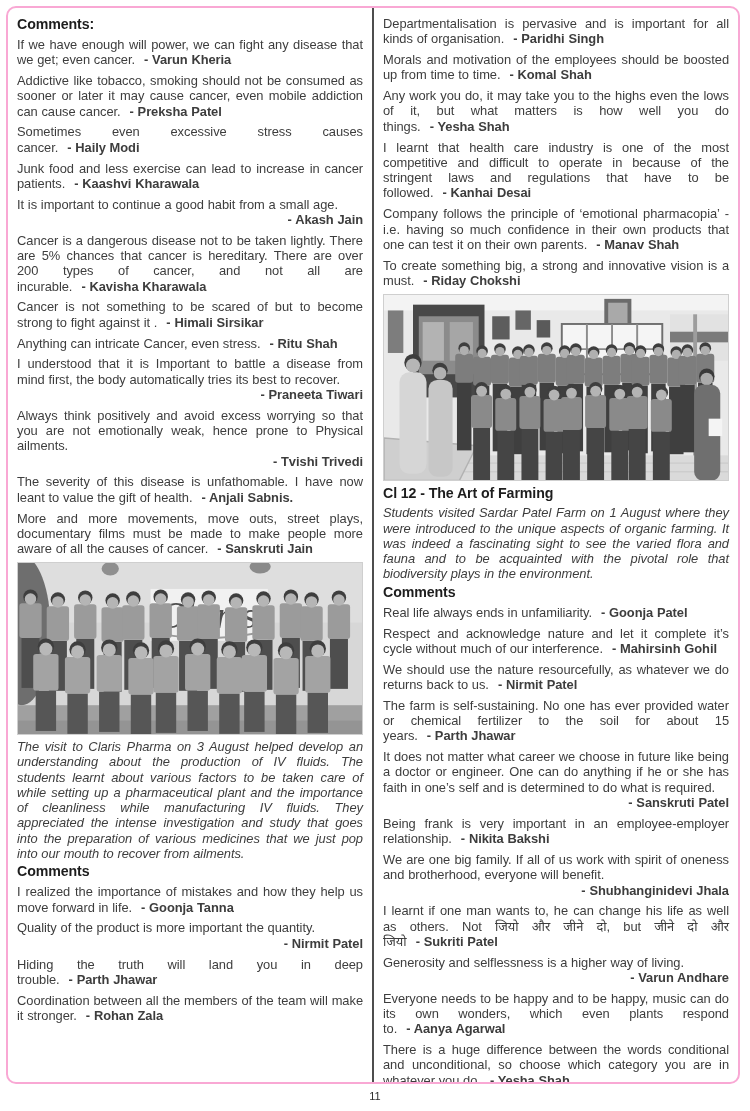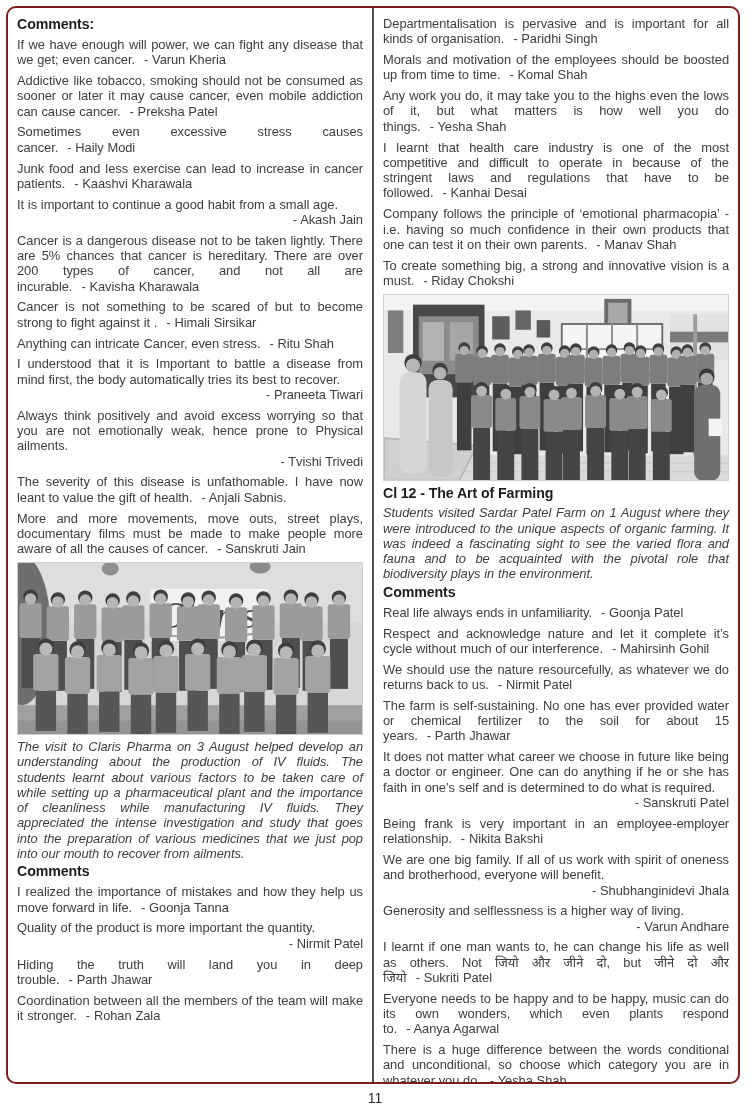--- a/index.html
+++ b/index.html
@@ -4,47 +4,47 @@
 <style>
   html,body{margin:0;padding:0;background:#ffffff;}
   body{
     width:750px;height:1111px;position:relative;overflow:hidden;
     font-family:"Liberation Sans","DejaVu Sans",sans-serif;
     color:#3d3d3d;
     -webkit-font-smoothing:antialiased;
   }
   .frame{
     position:absolute;left:6px;top:6px;width:734px;height:1078px;
-    border:2px solid #7f1d1d;border-radius:10px;
+    border:2px solid #f9a8d4;border-radius:10px;
     display:flex;box-sizing:border-box;background:#fff;
   }
   .col{
     flex:1 1 0;padding:8px 9px 6px 9px;box-sizing:border-box;overflow:hidden;
   }
   .divider{width:2px;background:#4d4d4d;flex:0 0 2px;}
   h3{
     margin:0 0 4px 0;font-size:14.2px;line-height:17px;color:#1d1d1d;
     font-weight:bold;letter-spacing:-0.1px;
   }
   h3.cap{margin-top:3px;margin-bottom:3px;}
   p.comment, p.body-par{
     margin:0 0 5.5px 0;font-size:12.9px;line-height:15.3px;
     text-align:justify;letter-spacing:-0.05px;word-spacing:0.02em;
   }
   p.body-par{margin-bottom:2px;font-style:italic;}
-  .author{margin-left:9px;white-space:nowrap;}
+  .author{margin-left:9px;white-space:nowrap;font-weight:bold;}
   .author.block{display:block;text-align:right;margin-left:0;}
   .photo{
     width:100%;margin:1px 0 4px 0;line-height:0;
     border:1px solid #cfcfcf;box-sizing:border-box;background:#d8d8d8;
   }
   .photo svg{display:block;width:100%;height:auto;}
   .footer{
     position:absolute;left:0;top:1090px;width:750px;text-align:center;
-    font-size:14px;color:#2e2e2e;
+    font-size:11px;color:#2e2e2e;
   }
 </style>
 </head>
 <body>
 
 <div class="frame">
 
   <div class="col">
     <h3>Comments:</h3>
 
@@ -369,23 +369,23 @@
         <p class="comment"><span>We should use the nature resourcefully, as whatever we do returns back to us.</span><span class="author">- Nirmit Patel</span></p>
 
         <p class="comment"><span>The farm is self-sustaining. No one has ever provided water or chemical fertilizer to the soil for about 15 years.</span><span class="author">- Parth Jhawar</span></p>
 
         <p class="comment"><span>It does not matter what career we choose in future like being a doctor or engineer. One can do anything if he or she has faith in one’s self and is determined to do what is required.</span><span class="author block">- Sanskruti Patel</span></p>
 
         <p class="comment"><span>Being frank is very important in an employee-employer relationship.</span><span class="author">- Nikita Bakshi</span></p>
 
         <p class="comment"><span>We are one big family. If all of us work with spirit of oneness and brotherhood, everyone will benefit.</span><span class="author block">- Shubhanginidevi Jhala</span></p>
 
+        <p class="comment"><span>I learnt if one man wants to, he can change his life as well as others.  Not जियो और जीने दो, but जीने दो और जियो</span><span class="author">- Sukriti Patel</span></p>
+
         <p class="comment"><span>Generosity and selflessness is a higher way of living.</span><span class="author block">- Varun Andhare</span></p>
-
-        <p class="comment"><span>I learnt if one man wants to, he can change his life as well as others.  Not जियो और जीने दो, but जीने दो और जियो</span><span class="author">- Sukriti Patel</span></p>
 
         <p class="comment"><span>Everyone needs to be happy and to be happy, music can do its own wonders, which even plants respond to.</span><span class="author">- Aanya Agarwal</span></p>
 
         <p class="comment"><span>There is a huge difference between the words conditional and unconditional, so choose which category you are in whatever you do.</span><span class="author">- Yesha Shah</span></p>
 
       </div>
   </div>
 </div>
 
 <div class="footer">11</div>

